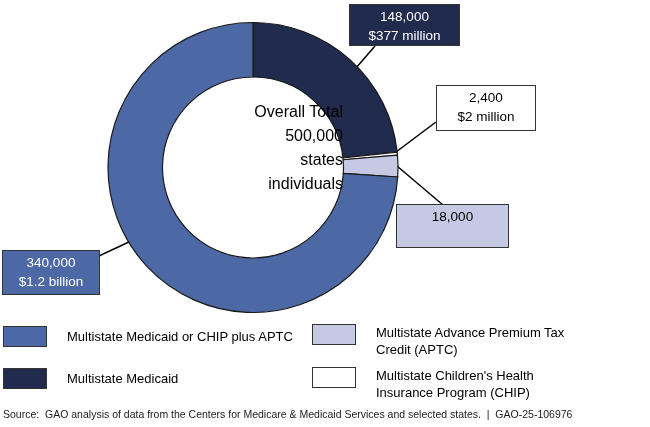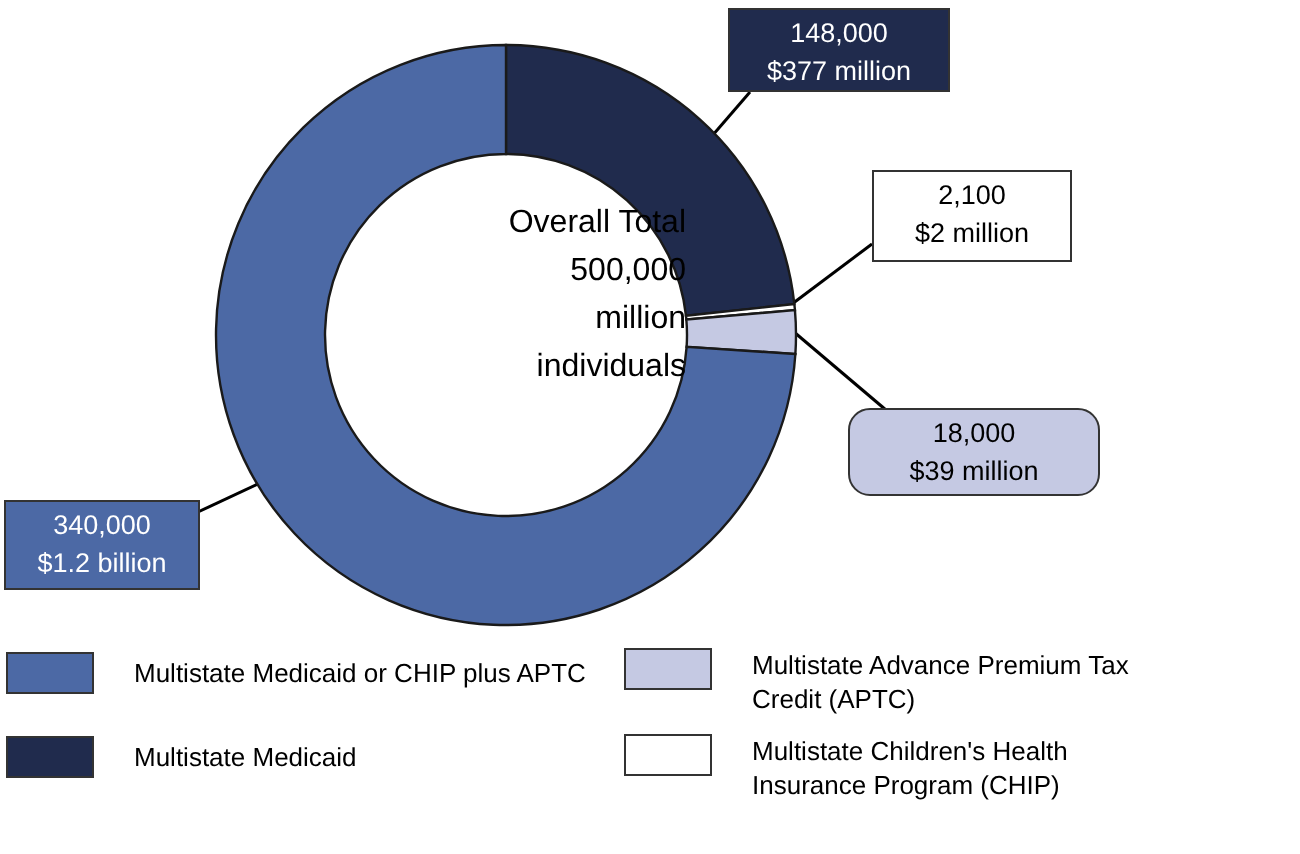--- a/index.html
+++ b/index.html
@@ -20,23 +20,23 @@
     color:#000;
   }
   .callout{
     position:absolute;
     box-sizing:border-box;
     border:1.3px solid #333;
     text-align:center;
     font-size:13.5px;line-height:19px;
     padding-top:2px;
   }
-  .callout-medicaid{left:364px;top:4px;width:111px;height:42px;}
+  .callout-medicaid{left:349px;top:4px;width:111px;height:42px;}
   .callout-chip{left:436px;top:85px;width:100px;height:46px;}
-  .callout-aptc{left:424px;top:204px;width:126px;height:44px;border-radius:11px;}
+  .callout-aptc{left:396px;top:204px;width:113px;height:44px;}
   .callout-combo{left:2px;top:250px;width:98px;height:45px;}
   .legend-item{
     position:absolute;
     display:flex;align-items:flex-start;
     font-size:13px;line-height:17px;gap:12px;
   }
   .legend-item .swatch{
     flex:0 0 auto;
     width:44px;height:21px;
     border:1px solid #333;
@@ -74,37 +74,36 @@
         <path d="M 253.00 22.50 A 145 145 0 0 1 397.17 152.04 L 342.98 157.85 A 90.5 90.5 0 0 0 253.00 77.00 Z" fill="#202b4d" stroke="#1a1a1a" stroke-width="1.2"></path>
         <path d="M 397.17 152.04 A 145 145 0 0 1 397.47 155.07 L 343.17 159.74 A 90.5 90.5 0 0 0 342.98 157.85 Z" fill="#ffffff" stroke="#1a1a1a" stroke-width="1.2"></path>
         <path d="M 397.47 155.07 A 145 145 0 0 1 397.69 177.01 L 343.31 173.43 A 90.5 90.5 0 0 0 343.17 159.74 Z" fill="#c5c9e3" stroke="#1a1a1a" stroke-width="1.2"></path>
         <path d="M 397.69 177.01 A 145 145 0 1 1 253.00 22.50 L 253.00 77.00 A 90.5 90.5 0 1 0 343.31 173.43 Z" fill="#4c69a5" stroke="#1a1a1a" stroke-width="1.2"></path>
       </g>
   </svg>
 
   <div class="center-label">
     <div>Overall Total</div>
     <div>500,000</div>
-    <div>million</div>
+    <div>states</div>
     <div>individuals</div>
   </div>
 
   <div class="callout callout-medicaid" style="background: rgb(32, 43, 77); color: rgb(255, 255, 255);">
     <div>148,000</div>
     <div>$377 million</div>
   </div>
 
   <div class="callout callout-chip" style="background: rgb(255, 255, 255); color: rgb(0, 0, 0);">
-    <div>2,100</div>
+    <div>2,400</div>
     <div>$2 million</div>
   </div>
 
   <div class="callout callout-aptc" style="background: rgb(197, 201, 227); color: rgb(0, 0, 0);">
     <div>18,000</div>
-    <div>$39 million</div>
   </div>
 
   <div class="callout callout-combo" style="background: rgb(76, 105, 165); color: rgb(255, 255, 255);">
     <div>340,000</div>
     <div>$1.2 billion</div>
   </div>
 
   <div class="legend-item single legend-1">
     <span class="swatch" style="background: rgb(76, 105, 165);"></span>
     <span class="label">Multistate Medicaid or CHIP plus APTC</span>
@@ -115,14 +114,15 @@
   </div>
   <div class="legend-item legend-3">
     <span class="swatch" style="background: rgb(197, 201, 227);"></span>
     <span class="label">Multistate Advance Premium Tax Credit (APTC)</span>
   </div>
   <div class="legend-item legend-4">
     <span class="swatch" style="background: rgb(255, 255, 255);"></span>
     <span class="label">Multistate Children's Health Insurance Program (CHIP)</span>
   </div>
 
+  <div class="footer">Source:  GAO analysis of data from the Centers for Medicare &amp; Medicaid Services and selected states.  |  GAO-25-106976</div>
 
 </div>
 
 </body></html>

